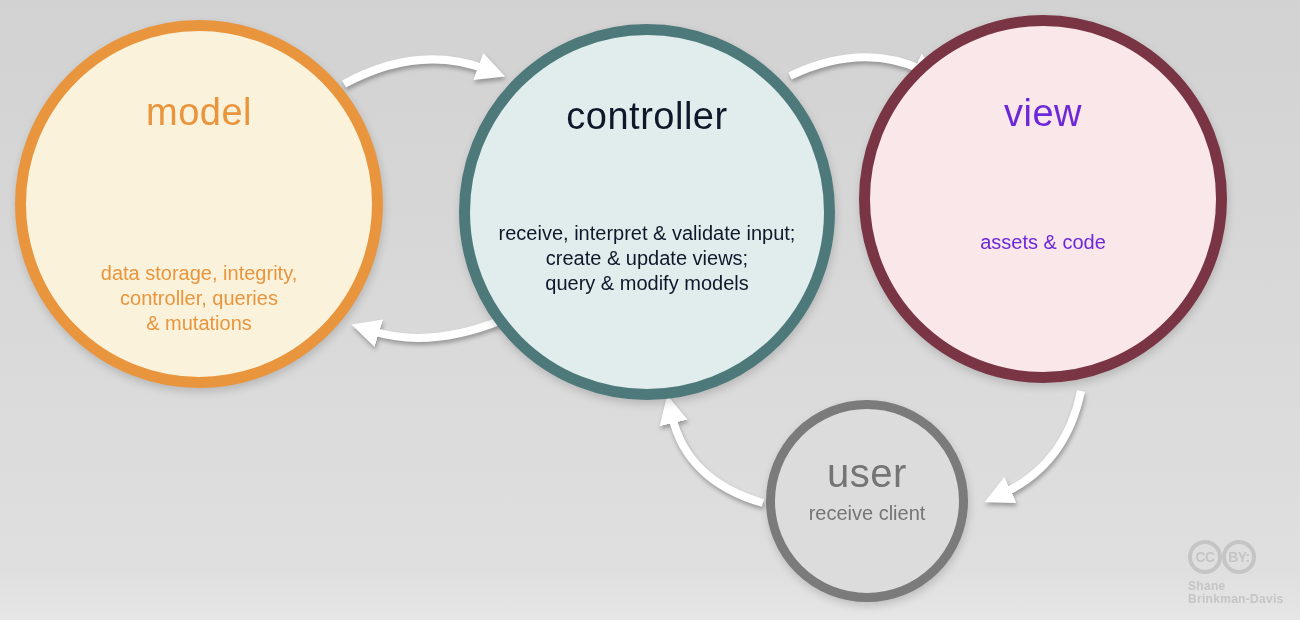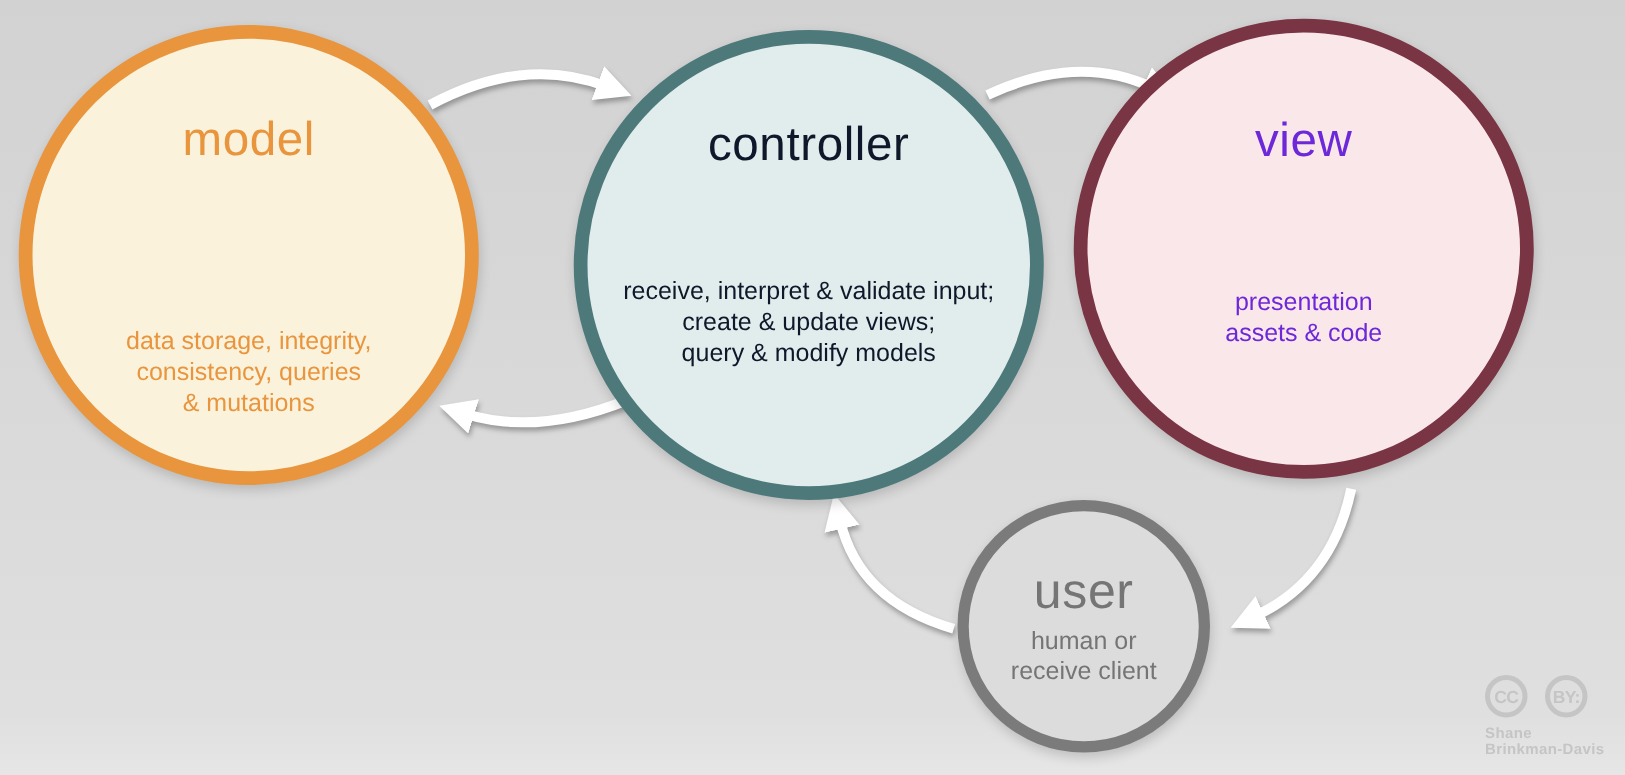--- a/index.html
+++ b/index.html
@@ -75,21 +75,21 @@
     filter: drop-shadow(1px 3px 2px rgba(0,0,0,0.30));
   }
 
   
   .attribution {
     position: absolute;
     left: 1188px; top: 540px;
     color: #c5c5c5;
     width: 110px;
   }
-  .cc-icons { display: flex; gap: 14px; margin-bottom: 6px; }
+  .cc-icons { display: flex; margin-bottom: 6px; }
   .cc-circle {
     width: 34px; height: 34px;
     border: 4px solid #c5c5c5;
     border-radius: 50%;
     box-sizing: border-box;
     display: flex; align-items: center; justify-content: center;
     font-weight: bold;
     font-size: 14px;
     letter-spacing: -0.5px;
   }
@@ -116,46 +116,44 @@
     <path class="arrow" d="M 790 76 Q 862 42 922 70" marker-end="url(#ah)"></path>
     <path class="arrow" d="M 502 320 Q 430 349 372 331" marker-end="url(#ah)"></path>
     <path class="arrow" d="M 1081 391 Q 1066 464 1004 493" marker-end="url(#ah)"></path>
     <path class="arrow" d="M 763 503 Q 687 481 672 416" marker-end="url(#ah)"></path>
   </svg>
 
   <div class="node node-model">
     <div class="node-title">model</div>
     <div class="node-desc">
       <div>data storage, integrity,</div>
-      <div>consistency, queries</div>
+      <div>controller, queries</div>
       <div>&amp; mutations</div>
     </div>
   </div>
 
   <div class="node node-controller">
     <div class="node-title">controller</div>
     <div class="node-desc">
       <div>receive, interpret &amp; validate input;</div>
       <div>create &amp; update views;</div>
       <div>query &amp; modify models</div>
     </div>
   </div>
 
   <div class="node node-view">
     <div class="node-title">view</div>
     <div class="node-desc">
-      <div>presentation</div>
       <div>assets &amp; code</div>
     </div>
   </div>
 
   <div class="node node-user">
     <div class="node-title">user</div>
     <div class="node-desc">
-      <div>human or</div>
       <div>receive client</div>
     </div>
   </div>
 
   <div class="attribution">
     <div class="cc-icons">
       <span class="cc-circle">
         <span>CC</span>
       </span>
       <span class="cc-circle">

